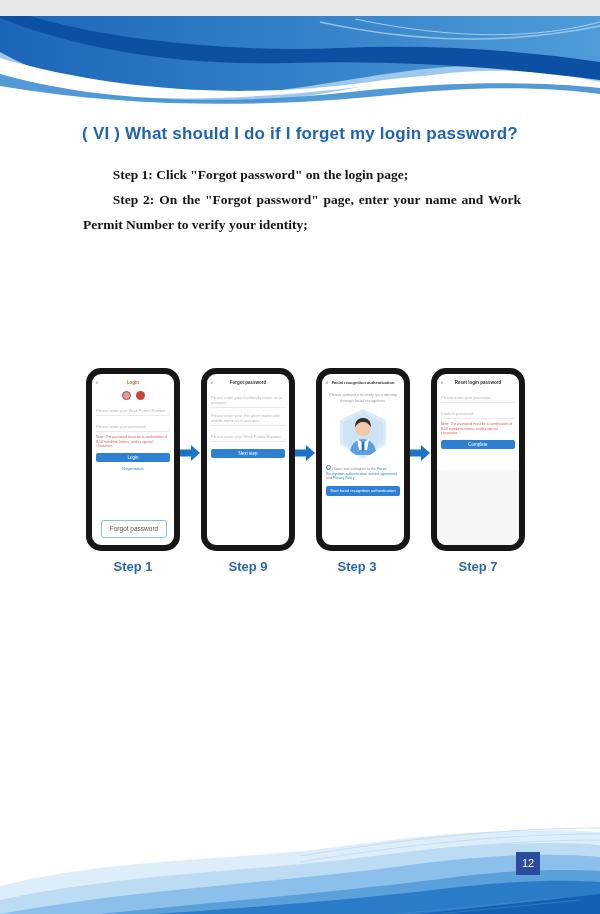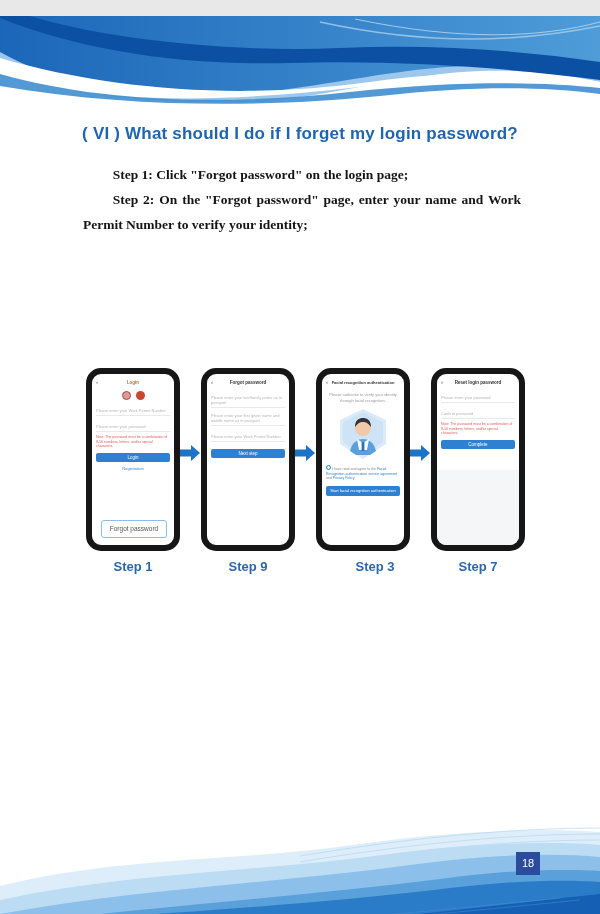--- a/index.html
+++ b/index.html
@@ -171,21 +171,21 @@
   </svg>
   <svg class="flow-arrow" style="left:295px;" width="20" height="16" viewBox="0 0 20 16" aria-hidden="true">
     <polygon points="0,4.5 11,4.5 11,0 20,8 11,16 11,11.5 0,11.5" fill="#1b74c8"></polygon>
   </svg>
   <svg class="flow-arrow" style="left:410px;" width="20" height="16" viewBox="0 0 20 16" aria-hidden="true">
     <polygon points="0,4.5 11,4.5 11,0 20,8 11,16 11,11.5 0,11.5" fill="#1b74c8"></polygon>
   </svg>
 
   <div class="step-label" style="left:86px;">Step 1</div>
   <div class="step-label" style="left:201px;">Step 9</div>
-  <div class="step-label" style="left:328px;">Step 3</div>
+  <div class="step-label" style="left:310px;">Step 3</div>
   <div class="step-label" style="left:431px;">Step 7</div>
 
   <svg id="footer-wave" class="wave-svg" width="600" height="104" viewBox="0 0 600 104" aria-hidden="true">
     <path d="M0,60 C120,30 240,36 360,18 C450,5 540,2 600,6 L600,104 L0,104 Z" fill="#ddeefa"></path>
     <g stroke="#b6d7f0" stroke-width="0.8" fill="none" opacity="0.9">
       <path d="M300,30 C420,10 520,2 600,2"></path>
       <path d="M300,36 C420,16 520,8 600,8"></path>
       <path d="M300,42 C420,22 520,14 600,14"></path>
       <path d="M300,48 C420,28 520,20 600,20"></path>
       <path d="M300,54 C420,34 520,26 600,26"></path>
@@ -195,15 +195,15 @@
     <path d="M0,88 C140,62 280,57 410,39 C490,28 555,27 600,31 L600,104 L0,104 Z" fill="#8cc0ea"></path>
     <path d="M0,100 C150,80 300,71 440,53 C515,43 565,43 600,45 L600,104 L0,104 Z" fill="#5aa0da"></path>
     <path d="M0,104 L0,98 C160,88 320,78 450,62 C525,53 575,54 600,56 L600,104 Z" fill="#2a7cc8"></path>
     <path d="M240,104 C360,96 470,82 600,68 L600,104 Z" fill="#1560b4"></path>
     <g stroke="#4a90d0" stroke-width="0.7" fill="none" opacity="0.7">
       <path d="M200,104 C320,96 440,84 560,72"></path>
       <path d="M230,104 C350,97 460,86 580,74"></path>
     </g>
   </svg>
 
-  <div id="page-badge">18</div>
+  <div id="page-badge">12</div>
 
 </div>
 
 </body></html>

